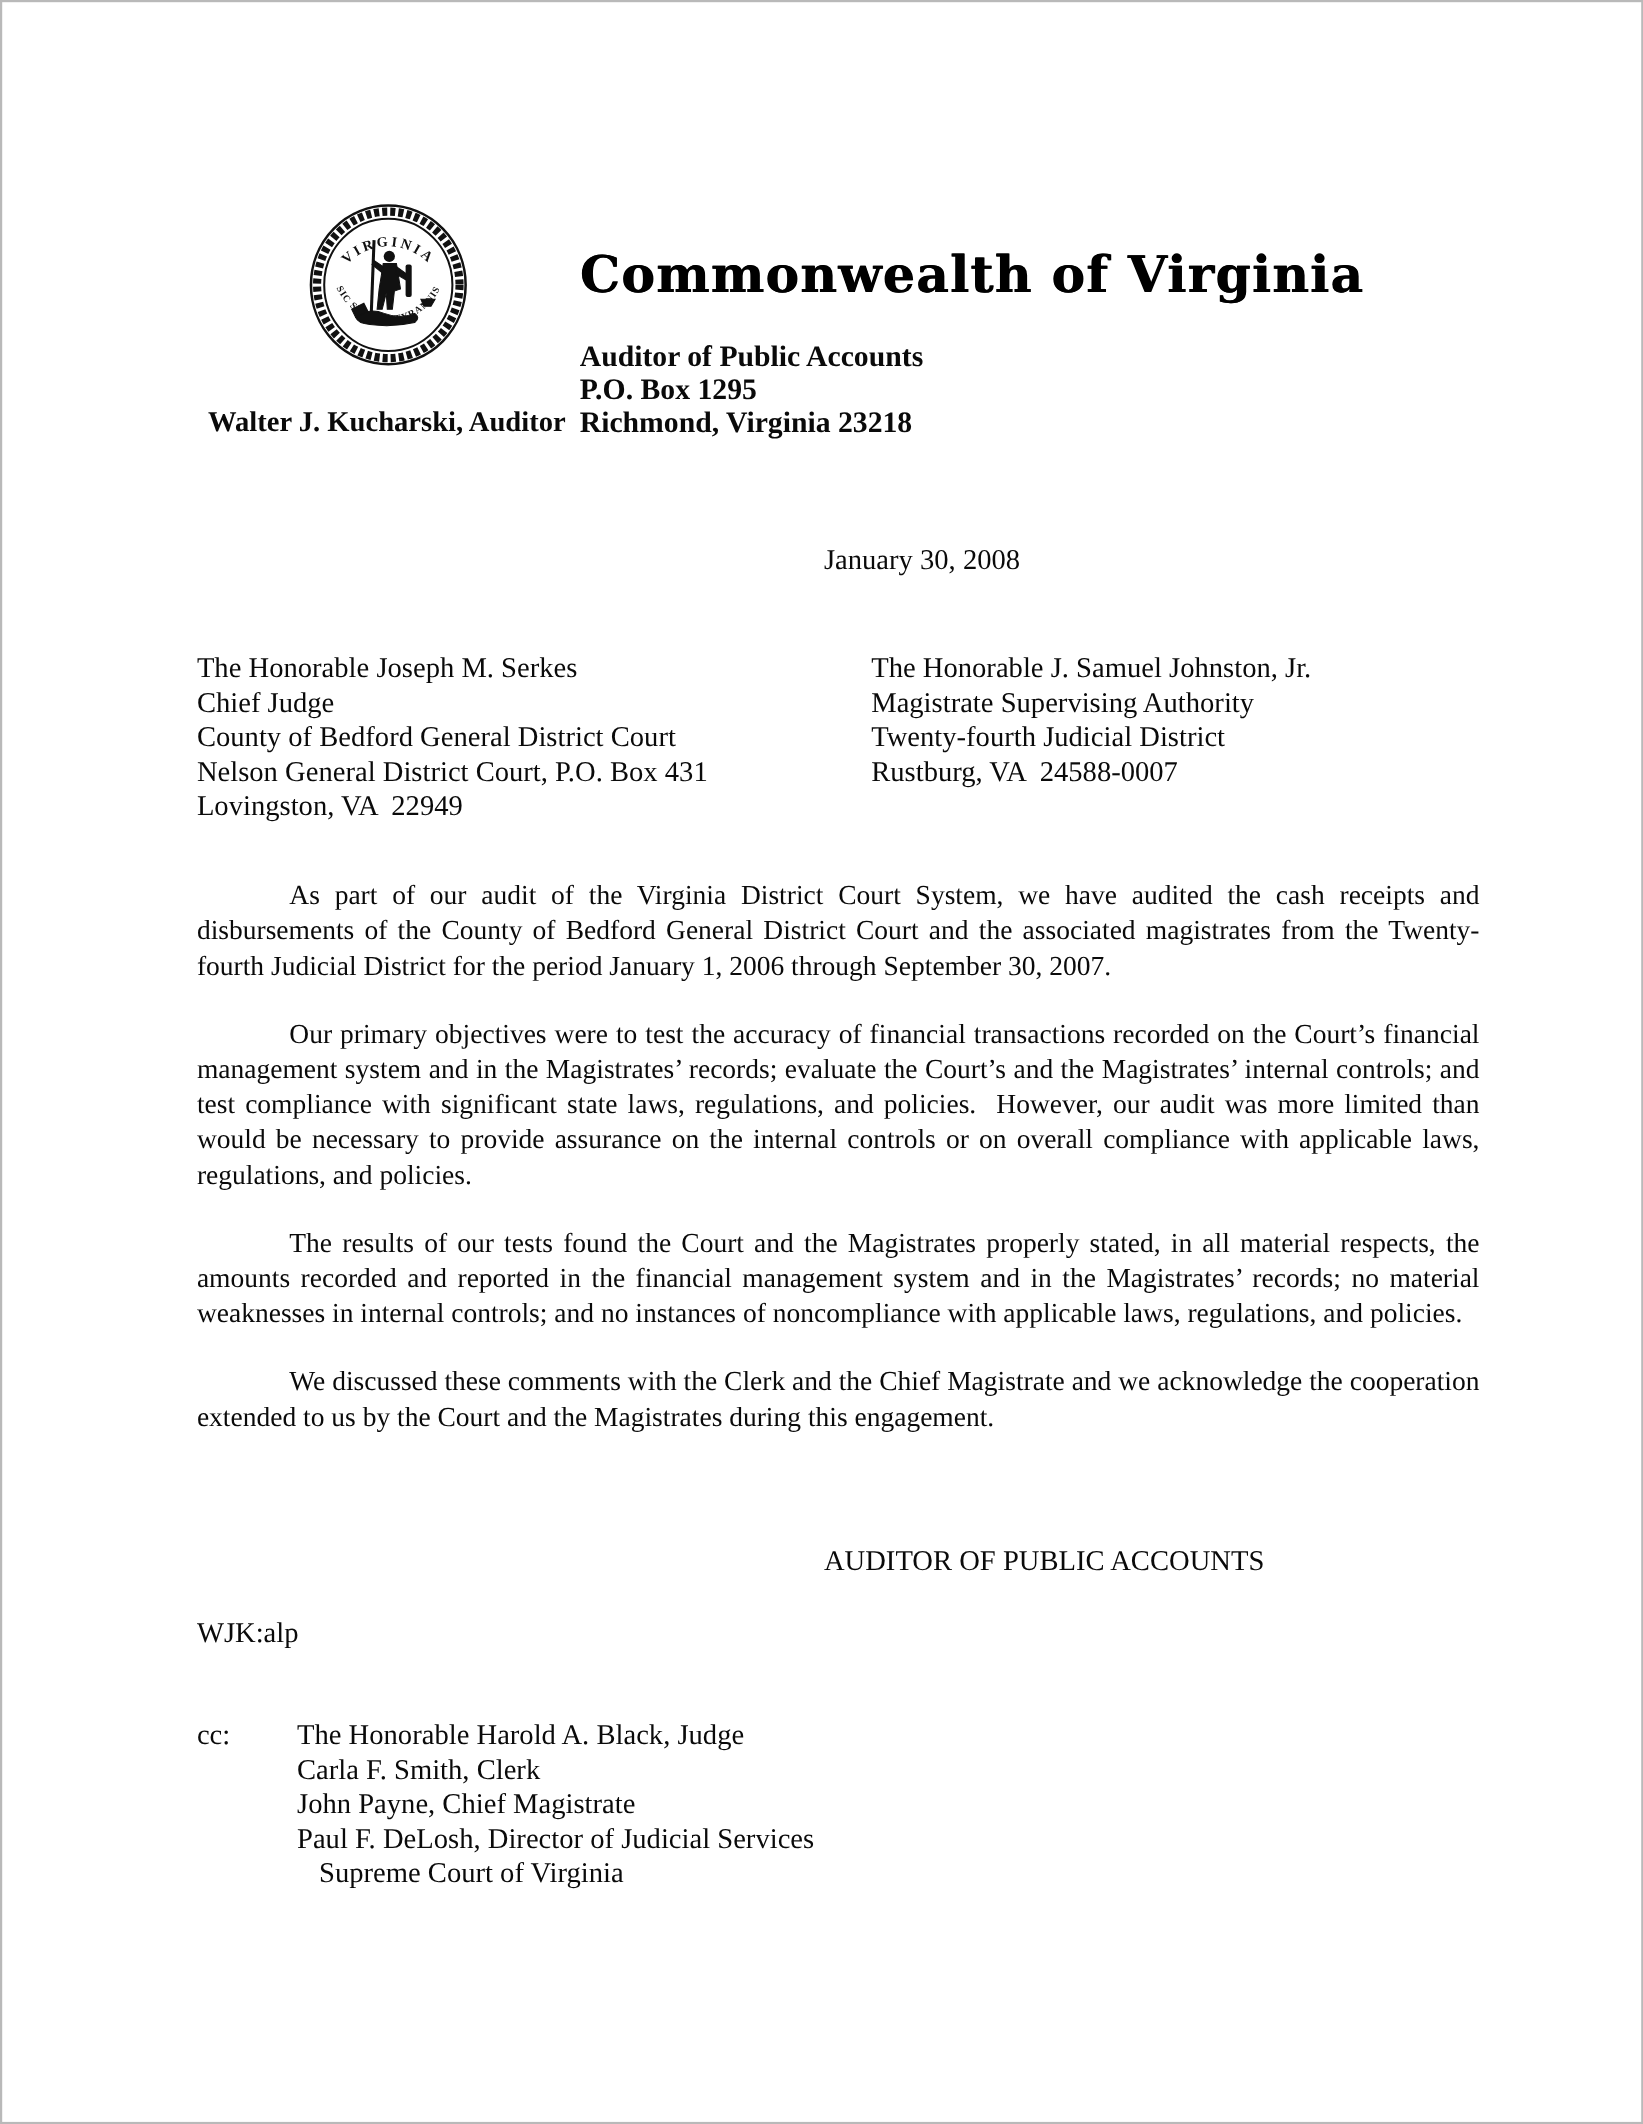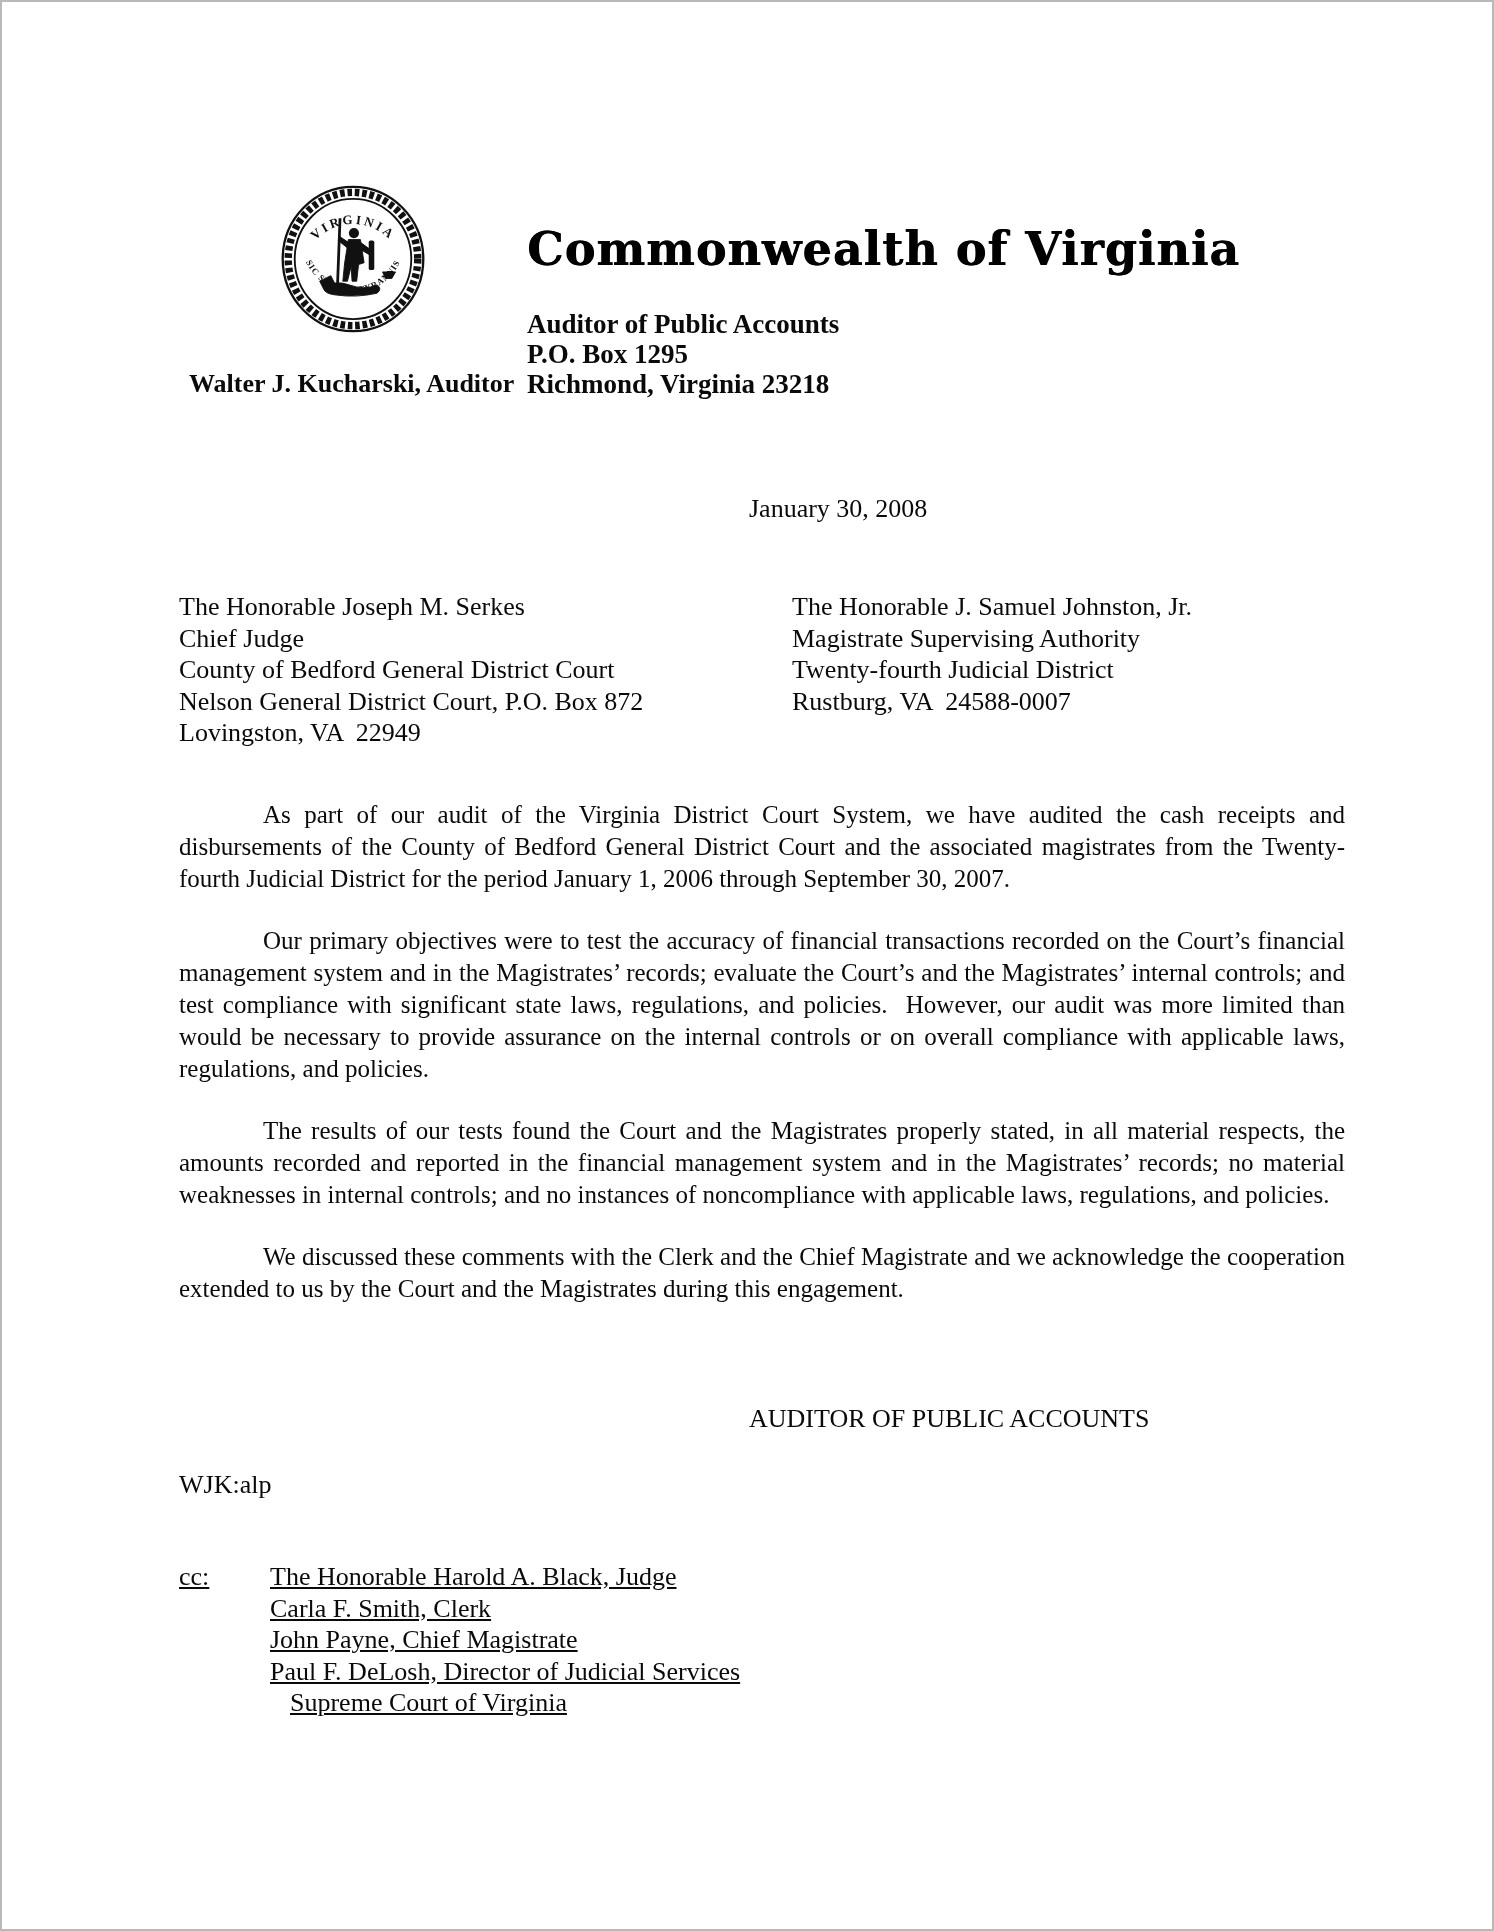--- a/index.html
+++ b/index.html
@@ -119,21 +119,20 @@
   .reference-initials {
     margin-top: 34px;
     font-size: 26px;
     line-height: 32px;
   }
   .cc-block {
     margin-top: 60px;
     display: flex;
     font-size: 26px;
     line-height: 31.5px;
-    text-decoration: underline;
   }
   .cc-label { width: 91px; }
   .cc-line { white-space: pre-wrap; }
   .cc-line.sub-indent { padding-left: 20px; }
 </style>
 </head>
 <body>
 
 <div class="page">
   <div class="content">
@@ -181,21 +180,21 @@
       <div class="auditor-name">Walter J. Kucharski, Auditor</div>
     </div>
 
     <div class="date-line">January 30, 2008</div>
 
     <div class="recipients">
       <div class="recipient-col left">
         <div class="addr-line">The Honorable Joseph M. Serkes</div>
         <div class="addr-line">Chief Judge</div>
         <div class="addr-line">County of Bedford General District Court</div>
-        <div class="addr-line">Nelson General District Court, P.O. Box 872</div>
+        <div class="addr-line">Nelson General District Court, P.O. Box 431</div>
         <div class="addr-line">Lovingston, VA  22949</div>
       </div>
       <div class="recipient-col right">
         <div class="addr-line">The Honorable J. Samuel Johnston, Jr.</div>
         <div class="addr-line">Magistrate Supervising Authority</div>
         <div class="addr-line">Twenty-fourth Judicial District</div>
         <div class="addr-line">Rustburg, VA  24588-0007</div>
       </div>
     </div>
 

